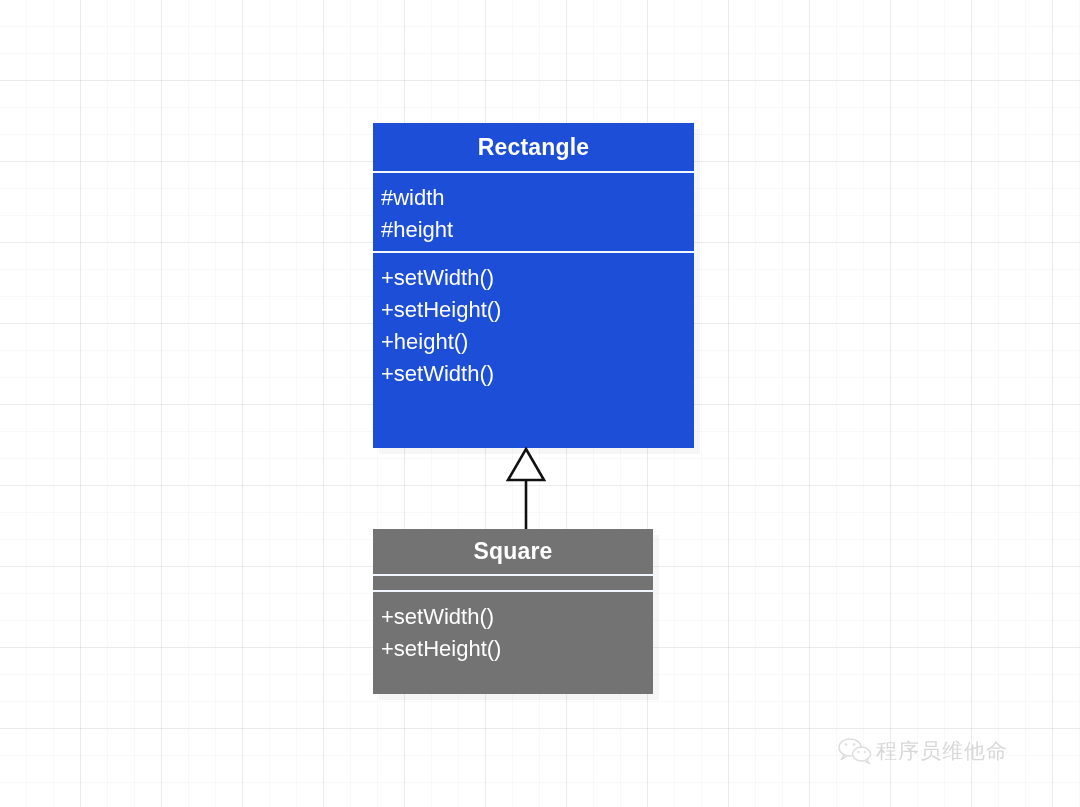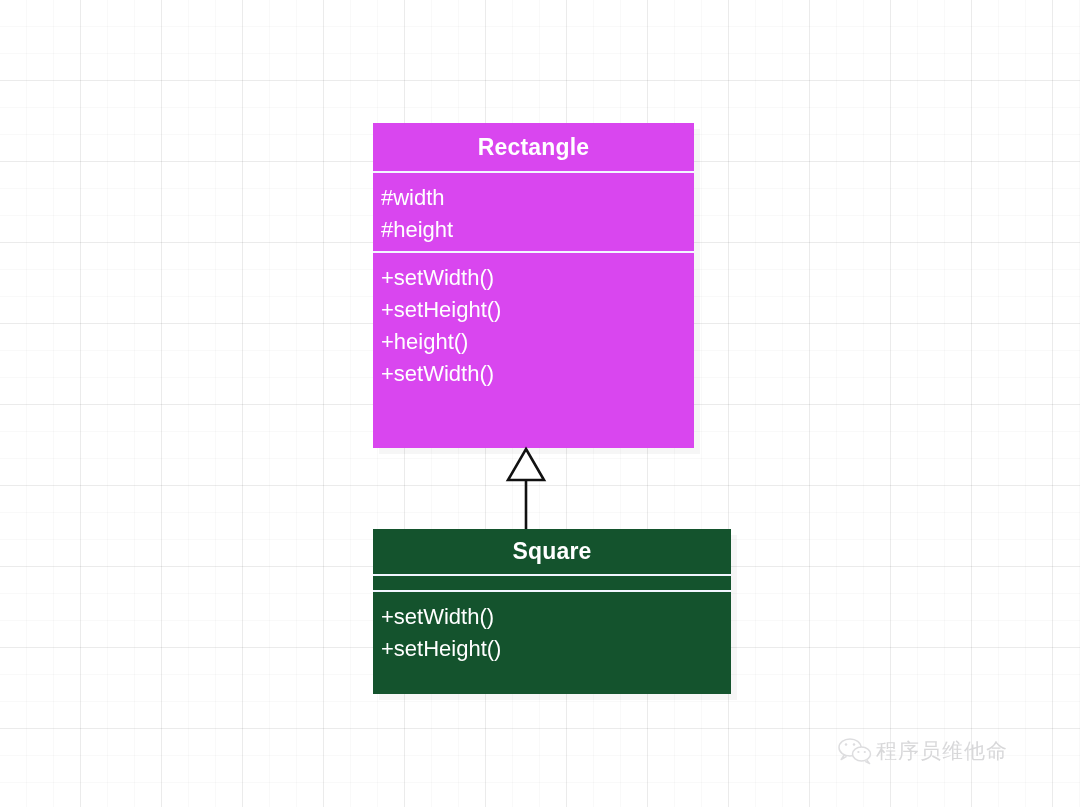--- a/index.html
+++ b/index.html
@@ -67,21 +67,21 @@
     background: #f2f6ff;
     width: 100%;
   }
 
   
   #class-rectangle {
     left: 373px;
     top: 123px;
     width: 321px;
     height: 325px;
-    background: #d946ef;
+    background: #1d4ed8;
   }
   #class-rectangle .uml-header {
     height: 48px;
     line-height: 48px;
     font-size: 23px;
   }
   #class-rectangle .attrs {
     padding: 9px 0 9px 8px;
     height: 78px;
   }
@@ -94,23 +94,23 @@
   }
   #class-rectangle .ops .uml-line {
     font-size: 22px;
     line-height: 32px;
   }
 
   
   #class-square {
     left: 373px;
     top: 529px;
-    width: 358px;
+    width: 280px;
     height: 165px;
-    background: #14532d;
+    background: #737373;
   }
   #class-square .uml-header {
     height: 45px;
     line-height: 45px;
     font-size: 23px;
   }
   #class-square .attrs {
     height: 14px;
     padding: 0;
   }

